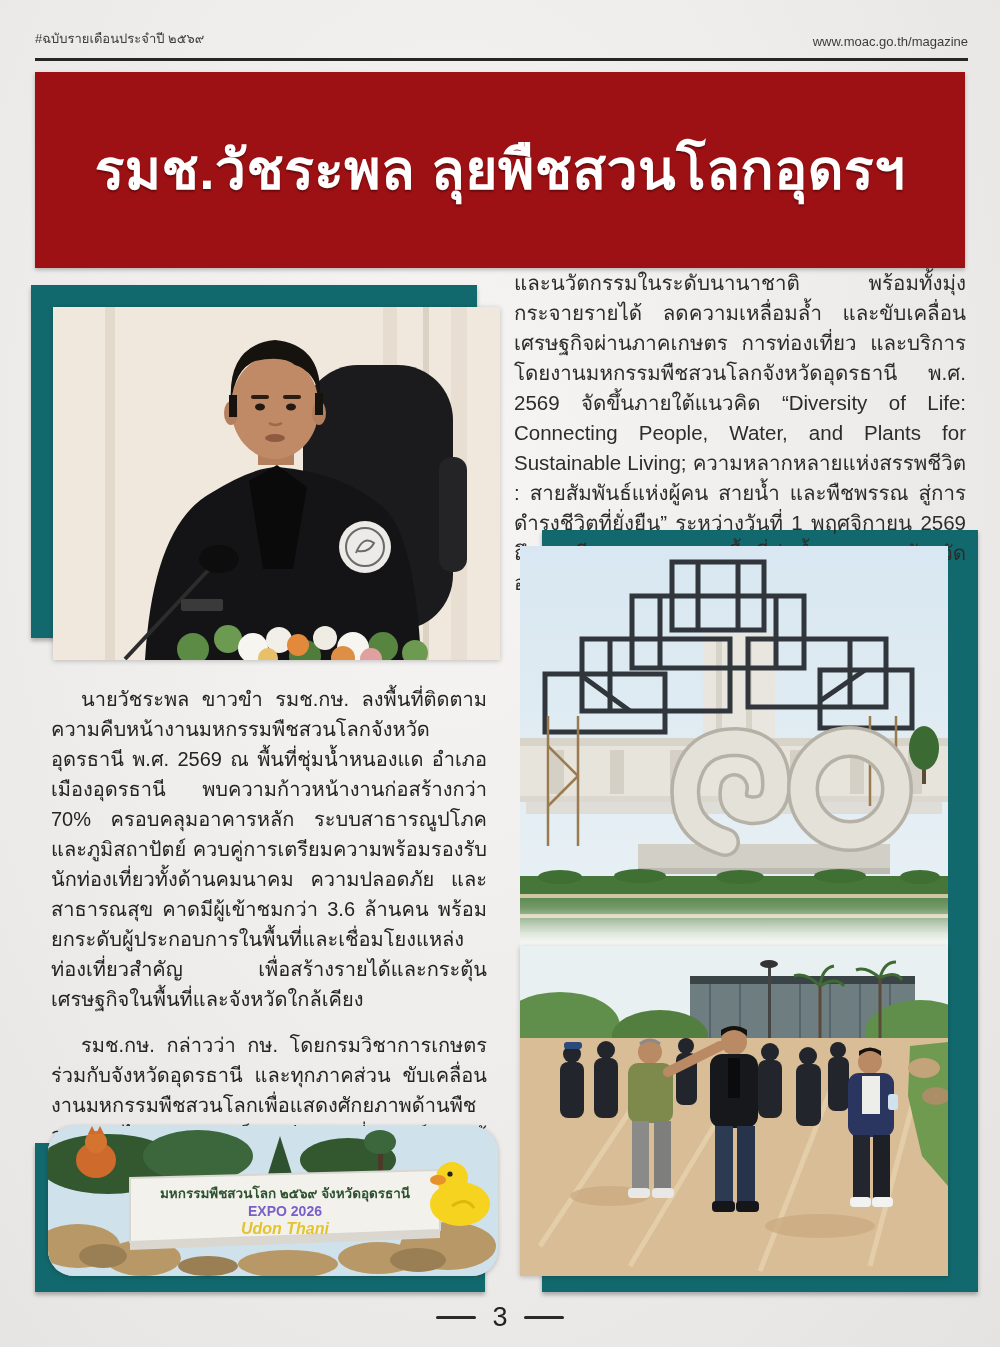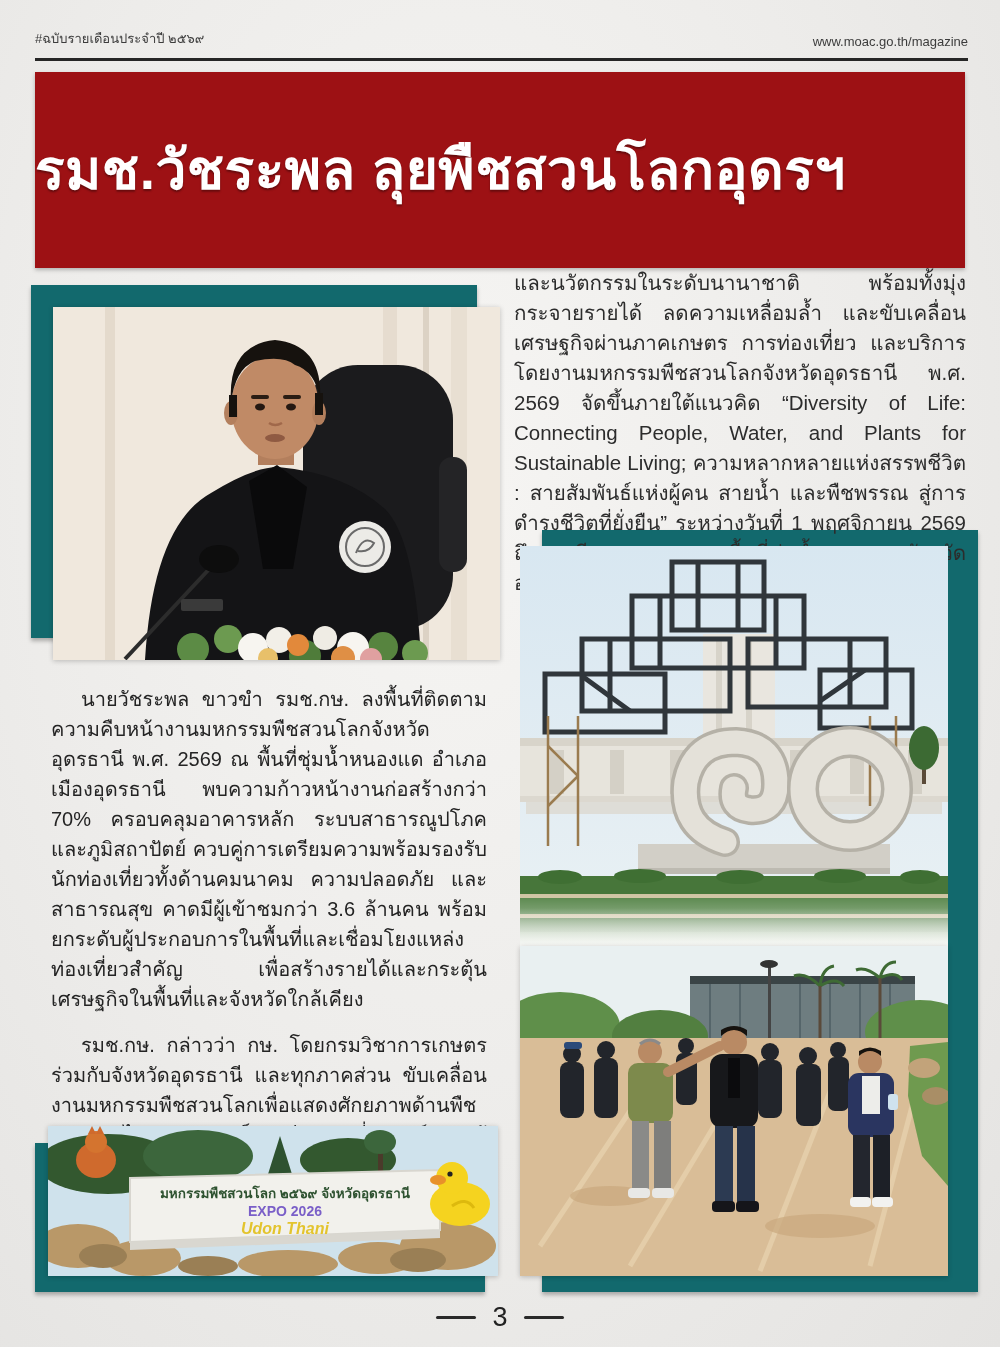--- a/index.html
+++ b/index.html
@@ -13,38 +13,38 @@
   
   .top-bar {
     position:absolute; left:35px; right:32px; top:28px;
     display:flex; justify-content:space-between; align-items:flex-end;
     font-size:13px; color:#3c3c3c; padding-bottom:9px;
     border-bottom:3px solid #262626;
   }
   
   .banner {
     position:absolute; left:35px; top:72px; width:930px; height:196px;
-    background:#9d1114; color:#ffffff; 
+    background:#9d1114; color:#ffffff; text-align:center;
     display:flex; flex-direction:column; justify-content:center;
     box-shadow:0 2px 4px rgba(0,0,0,.25);
   }
   .banner .hl { font-size:55px; font-weight:bold; line-height:94px; letter-spacing:.5px;
                 text-shadow:0 2px 2px rgba(0,0,0,.35); white-space:nowrap; }
   
   .teal { position:absolute; background:#12696d; box-shadow:0 3px 4px rgba(0,0,0,.28); }
   .teal-meeting   { left:31px;  top:285px;  width:446px; height:353px; }
   .teal-right     { left:542px; top:530px;  width:436px; height:762px; }
   .teal-expo      { left:35px;  top:1143px; width:450px; height:149px; }
   
   .photo { position:absolute; overflow:hidden; box-shadow:0 1px 5px rgba(0,0,0,.22); background:#cfd8da; }
   .photo svg { display:block; width:100%; height:100%; }
   .photo-meeting      { left:53px;  top:307px;  width:447px; height:353px; }
   .photo-construction { left:520px; top:546px;  width:428px; height:400px; box-shadow:none; }
   .photo-walk         { left:520px; top:946px;  width:428px; height:330px; }
-  .photo-expo         { left:48px;  top:1126px; width:450px; height:150px; }
+  .photo-expo         { left:48px;  top:1126px; width:450px; height:150px;border-radius:26px; }
   
   .col-right {
     position:absolute; left:514px; top:268px; width:452px;
     font-size:20.5px; line-height:30px; color:#2c2c2c; text-align:justify;
   }
   .col-left {
     position:absolute; left:35px; top:668px; width:468px;
     font-size:20px; line-height:30px; color:#242424; text-align:justify;
   }
   .col-left p { text-indent:1.5em; margin:16px; }

